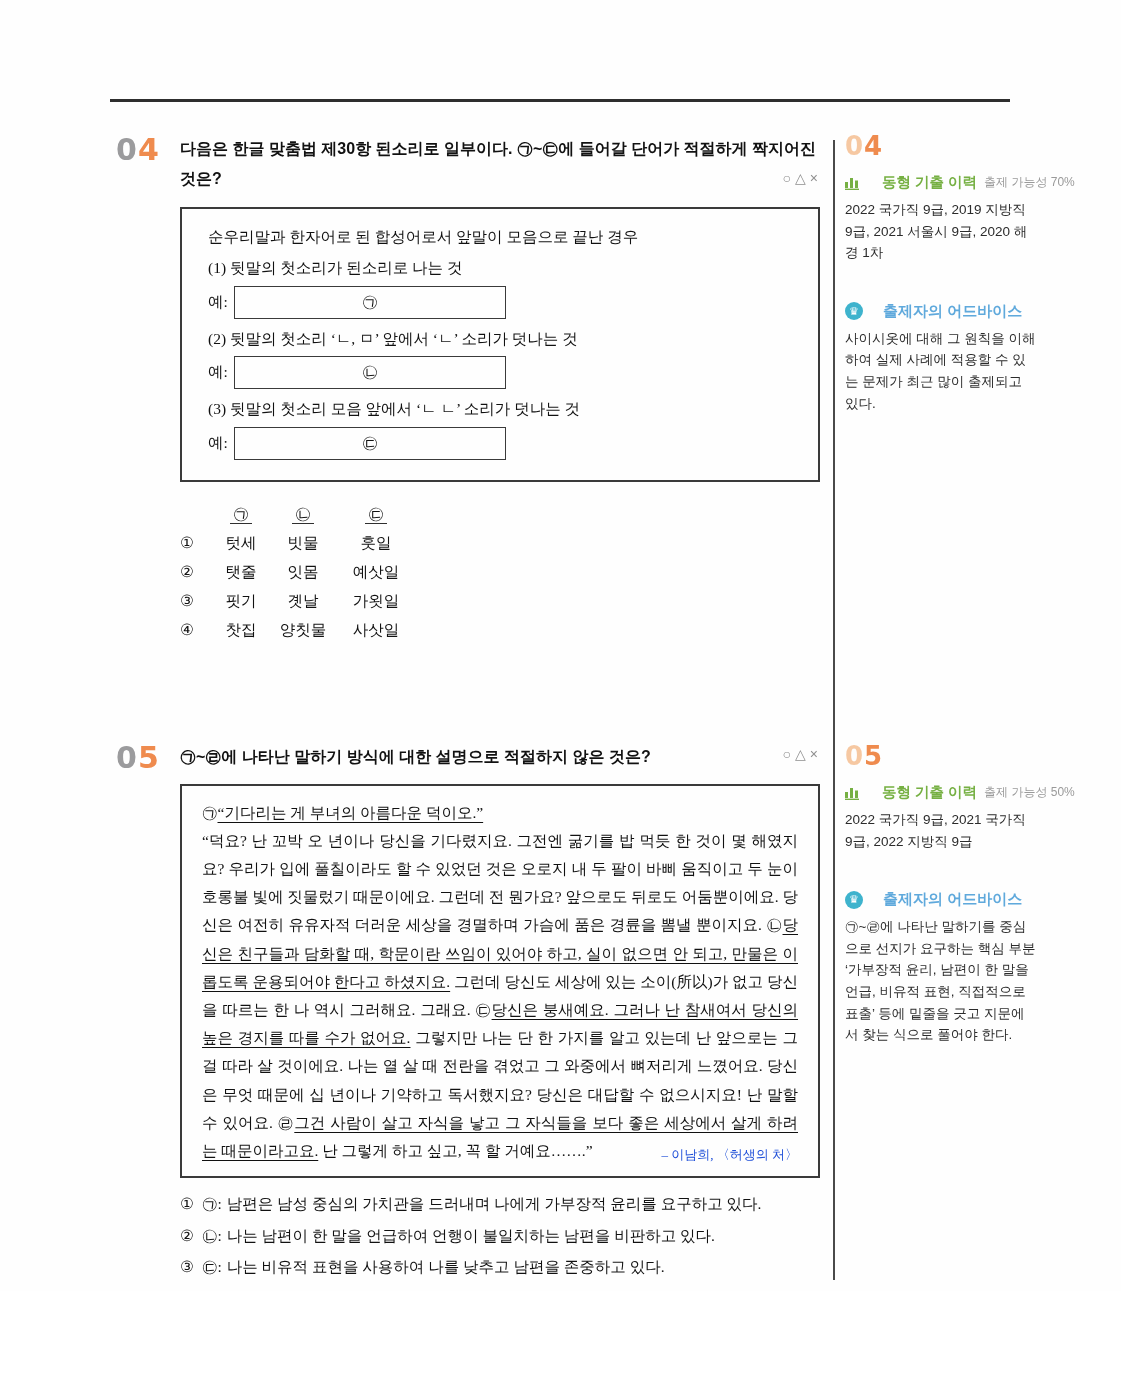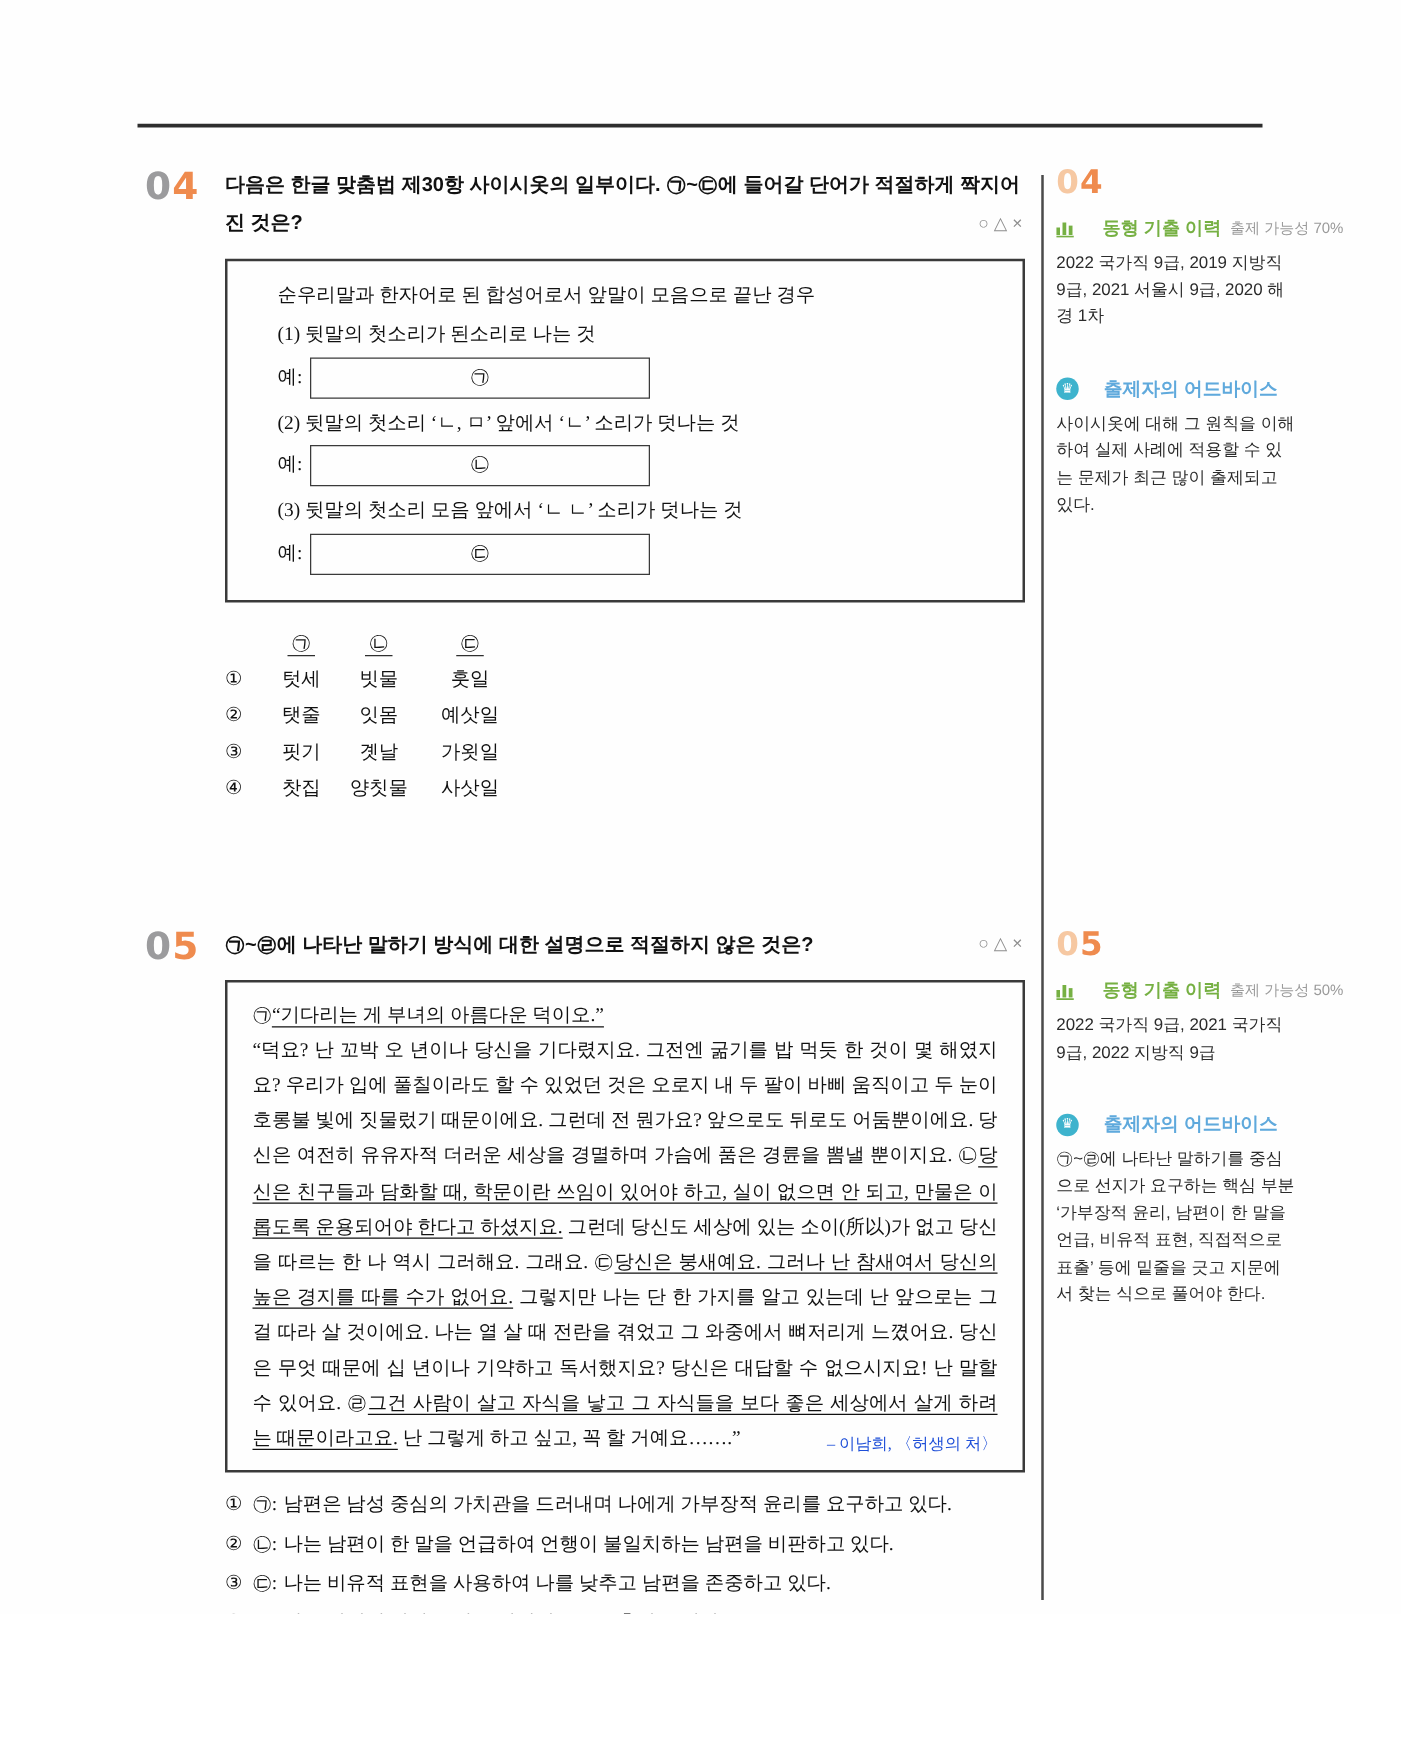--- a/index.html
+++ b/index.html
@@ -21,21 +21,21 @@
            font-family:"DejaVu Sans", sans-serif; }
   .q-num .zero { color:#9b9b9d; }
   .q-num .digit { color:#ef8b4e; }
   .q-stem { font-size:16px; font-weight:bold; line-height:1.85; width:642px; color:#111; }
   .oax { position:absolute; right:0; color:#8f8f8f; font-size:14px; letter-spacing:4px; }
   .q04 .oax { top:36px; }
   .q05 .oax { top:4px; }
 
   .rule-box {
     margin:14px 0 0 70px; width:640px; border:2px solid #3a3a3a;
-    padding:14px 20px 14px 40px; font-family:"Liberation Serif", serif;
+    padding:14px 20px 14px 26px; font-family:"Liberation Serif", serif;
     font-size:15.5px; color:#111; line-height:1.85;
   }
   .rule-intro { margin-bottom:2px; }
   .example-row { display:flex; align-items:center; margin:3px 0 6px; }
   .ex-label { width:26px; }
   .ex-box { width:272px; height:33px; border:1.5px solid #3a3a3a; display:flex;
             align-items:center; justify-content:center; font-size:15.5px; }
 
   .answers04 { margin:18px 0 0 70px; font-family:"Liberation Serif", serif; font-size:15.5px; color:#111; }
   .a-row { display:flex; align-items:center; height:29px; }
@@ -91,21 +91,21 @@
 <body>
 
 <div class="page">
 
   <div class="top-rule"></div>
   <div class="col-divider"></div>
 
   <section class="question q04">
     <div class="q-head">
       <div class="q-num"><span class="zero">0</span><span class="digit">4</span></div>
-      <div class="q-stem">다음은 한글 맞춤법 제30항 사이시옷의 일부이다. ㉠~㉢에 들어갈 단어가 적절하게 짝지어진 것은?</div>
+      <div class="q-stem">다음은 한글 맞춤법 제30항 된소리로 일부이다. ㉠~㉢에 들어갈 단어가 적절하게 짝지어진 것은?</div>
       <div class="oax">○△×</div>
     </div>
 
     <div class="rule-box">
       <div class="rule-intro">순우리말과 한자어로 된 합성어로서 앞말이 모음으로 끝난 경우</div>
       <div class="rule-item">(1) 뒷말의 첫소리가 된소리로 나는 것</div>
       <div class="example-row">
         <span class="ex-label">예:</span>
         <span class="ex-box">
             <span>㉠</span>

